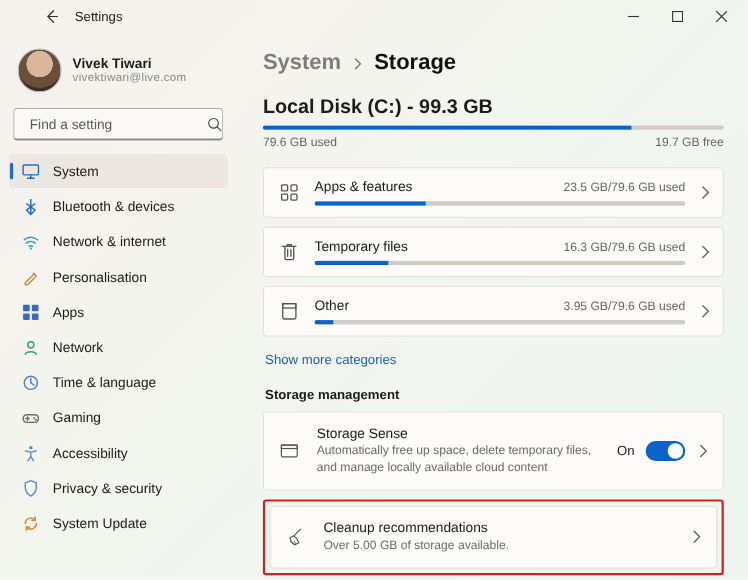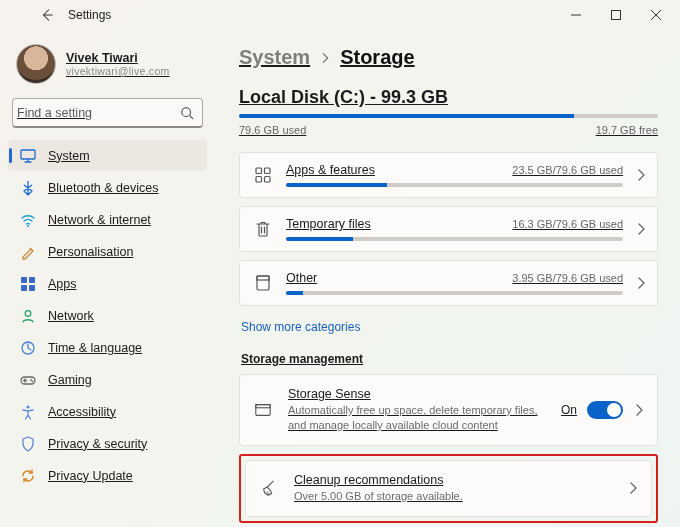--- a/index.html
+++ b/index.html
@@ -13,33 +13,33 @@
 
   
   .titlebar { height: 30px; display: flex; align-items: center; padding: 0 4px 0 10px; margin-left: 24px; }
   .back-btn { width: 26px; height: 26px; display:flex; align-items:center; justify-content:center; color:#333; }
   .app-title { margin-left: 8px; font-size: 12px; color:#222; }
   .win-controls { margin-left:auto; display:flex; }
   .win-btn { width: 40px; height: 30px; display:flex; align-items:center; justify-content:center; color:#333; }
   svg { display:block; }
 
   
-  .cols { display:flex; height: calc(100% - 30px); text-decoration: underline; }
+  .cols { display:flex; height: calc(100% - 30px); }
 
   .sidebar { width: 215px; padding: 8px 8px 0 8px; flex-shrink:0; display:flex; flex-direction:column; }
   .profile { display:flex; align-items:center; gap:10px; padding: 6px 8px 10px 8px; }
   .avatar { width: 40px; height: 40px; border-radius:50%; background: radial-gradient(circle at 50% 35%, #d8b79a 0 38%, #6a4f3a 39% 68%, #3b2f26 70% 100%); flex-shrink:0; border:1px solid #bbb; }
   .profile-name { font-weight:600; font-size:12.5px; }
   .profile-email { font-size:10.5px; color:#888; filter: blur(0.5px); letter-spacing:0.3px; }
 
   .search {
     margin: 4px 4px 10px 4px; height: 30px;
     border: 1px solid #b0aba6; border-bottom: 2px solid #8f8a85;
     border-radius:4px; background: #fbf9f7;
-    display:flex; align-items:center; padding: 0 8px 0 4px; gap:0;
+    display:flex; align-items:center; padding: 0 8px 0 14px; gap:0;
   }
   .search input { flex:1; border:0; outline:0; background:transparent; font-size:12.5px; color:#222; }
   .search input::placeholder { color:#5a5a5a; }
   .search-icn { color:#444; }
 
   .navlist { display:flex; flex-direction:column; gap:1px; margin-top:2px; }
   .nav-item {
     height: 31px; display:flex; align-items:center; gap:12px;
     padding: 0 10px 0 12px; border-radius:4px; color:#1b1b1b;
     position:relative;
@@ -245,21 +245,21 @@
           </span>
           <span class="nav-label">Privacy &amp; security</span>
         </div>
         <div class="nav-item">
           <span class="nav-icon">
             <svg width="16" height="16" viewBox="0 0 16 16">
               <path d="M3 8a5 5 0 0 1 9-3M13 8a5 5 0 0 1-9 3" fill="none" stroke="#d68a2e" stroke-width="1.4" stroke-linecap="round"></path>
               <path d="M12 2v3h-3M4 14v-3h3" fill="none" stroke="#d68a2e" stroke-width="1.4" stroke-linecap="round" stroke-linejoin="round"></path>
             </svg>
           </span>
-          <span class="nav-label">Privacy Update</span>
+          <span class="nav-label">System Update</span>
         </div>
       </nav>
   </aside>
 
   <main class="main">
 
     <div class="breadcrumb">
       <span class="bc-parent">System</span>
       <svg class="bc-sep" width="10" height="14" viewBox="0 0 10 16">
           <path d="M3 3l5 5-5 5" fill="none" stroke="#7e7e7e" stroke-width="1.6" stroke-linecap="round" stroke-linejoin="round"></path>

